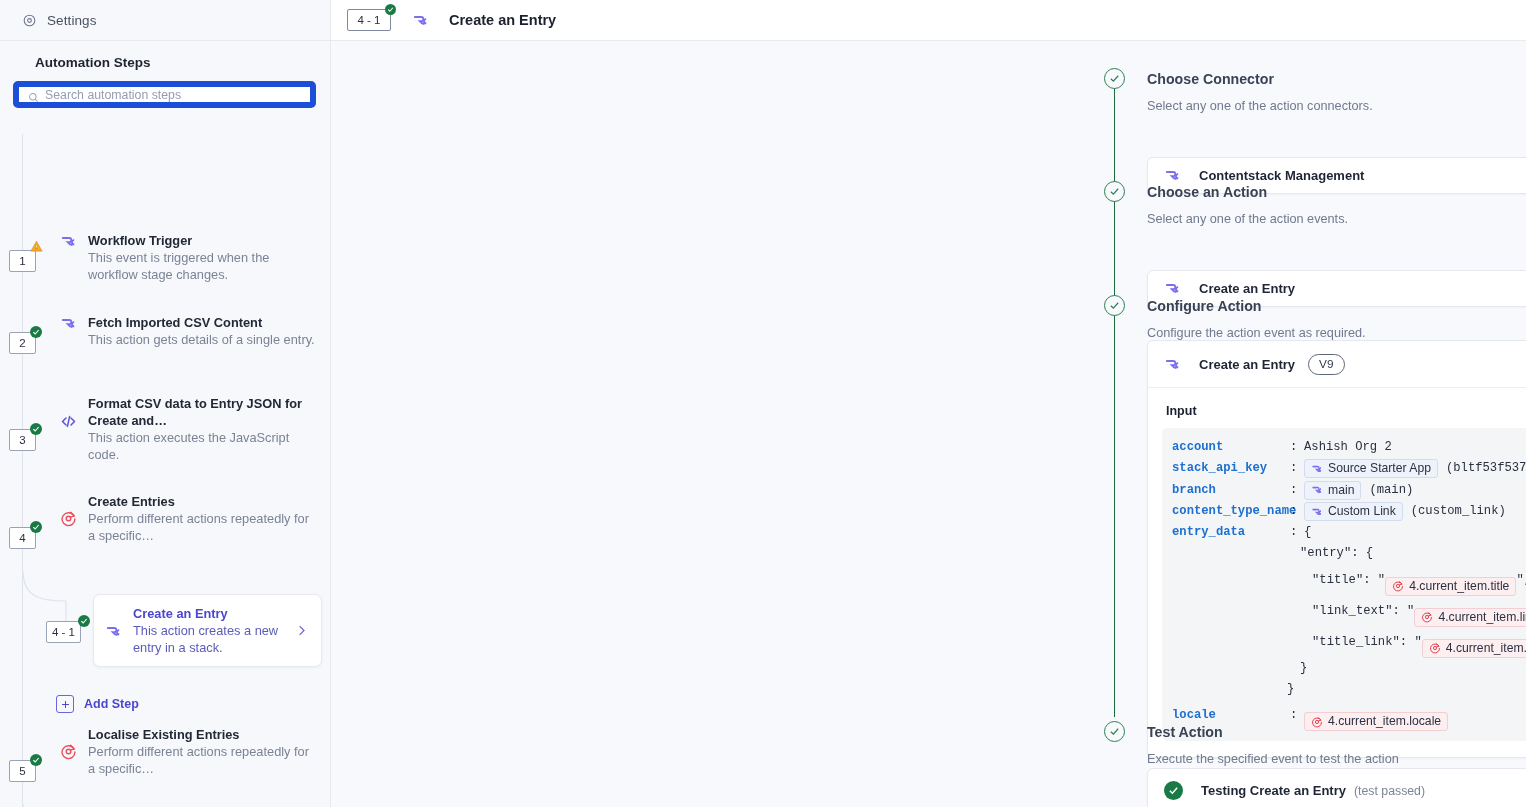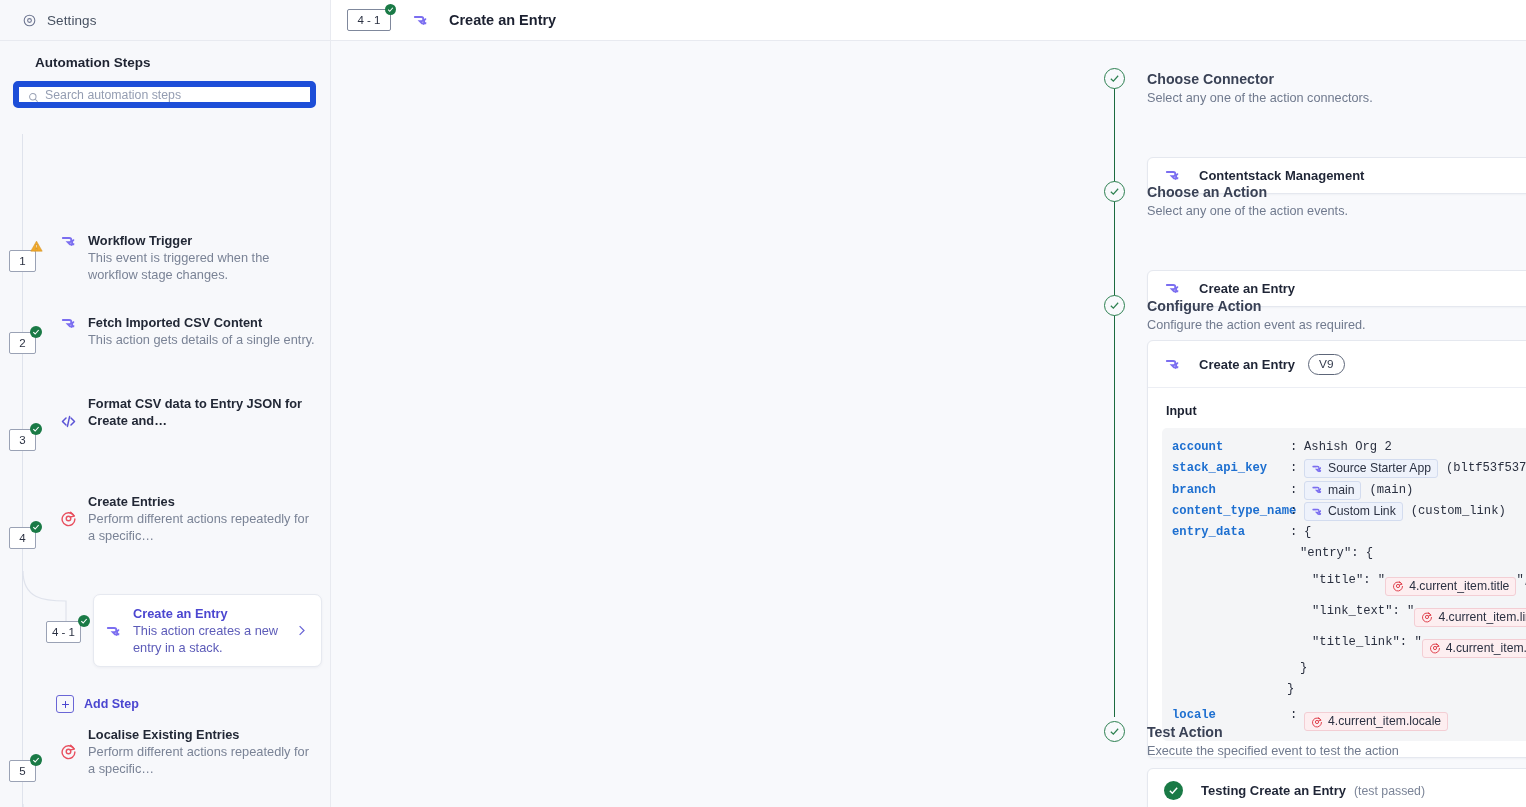--- a/index.html
+++ b/index.html
@@ -179,21 +179,21 @@
     position: absolute;
     width: 21px; height: 21px; border-radius: 50%;
     border: 1.4px solid #2c8050; background: #f8f9fc;
     display: flex; align-items: center; justify-content: center;
     left: 773px;
   }
   .tl-node svg { width: 11px; height: 11px; color: #2c8050; }
 
   .section { position: absolute; left: 816px; }
   .sec-title { font-size: 14.2px; font-weight: bold; color: #3a4256; line-height: 18px; }
-  .sec-sub { font-size: 12.7px; color: #707a8e; margin-top: 3px; }
+  .sec-sub { font-size: 12.7px; color: #707a8e; margin-top: 11px; }
 
   .card {
     background: #ffffff;
     border: 1px solid #e5e8ef;
     border-radius: 6px;
     box-shadow: 0 1px 2px rgba(30,40,70,.04);
     display: flex; align-items: center;
     padding: 0 16px;
     width: 648px;
   }
@@ -370,20 +370,21 @@
           </div>
           <div class="step-icon" style="padding-top:18px;">
             <svg viewBox="0 0 24 24" fill="none" stroke="#5b54d6" stroke-width="2.1" stroke-linecap="round" stroke-linejoin="round">
               <polyline points="8.5,7 3.5,12 8.5,17"></polyline>
                 <polyline points="15.5,7 20.5,12 15.5,17"></polyline>
                 <line x1="13.5" y1="5" x2="10.5" y2="19"></line>
             </svg>
           </div>
           <div class="step-text">
             <div class="step-title">Format CSV data to Entry JSON for Create and…</div>
+            <div class="step-desc">This action executes the JavaScript code.</div>
           </div>
         </div>
 
         <div class="step" style="position:absolute; top:369px; left:0; width:331px;">
           <div class="badge-col">
             <div class="num-badge" style="top:34px;">4</div>
             <div class="dot" style="left:30px; top:28px;">
               <svg viewBox="0 0 24 24" fill="none" stroke="currentColor" stroke-width="3.4">
                   <polyline points="4,12.5 9.5,18 20,6"></polyline>
                 </svg>

